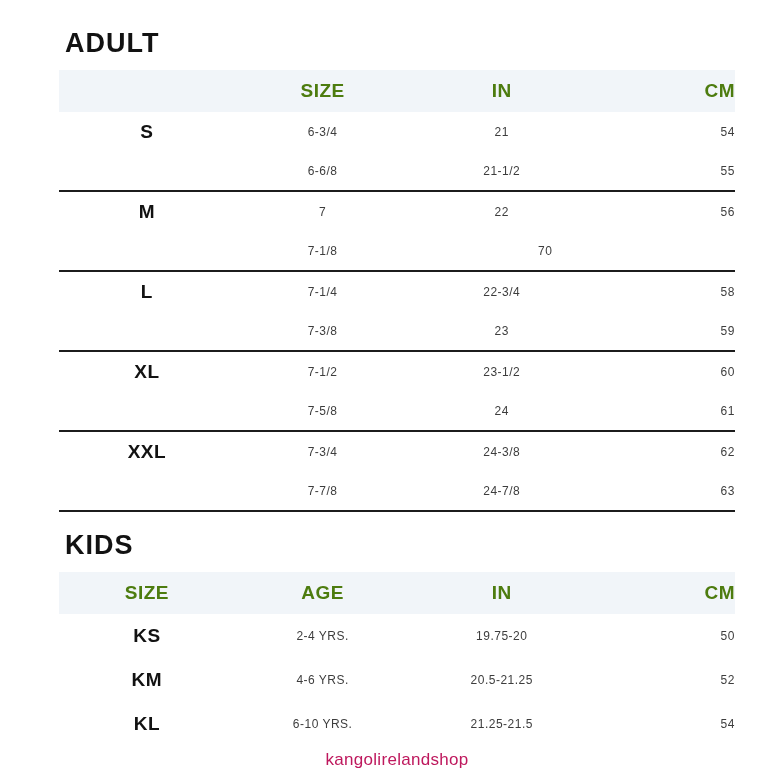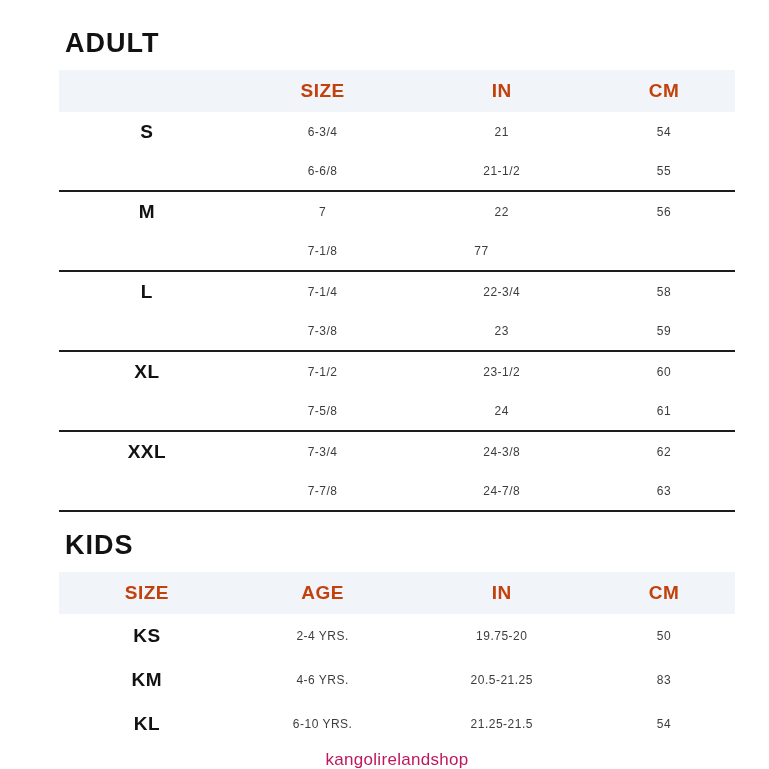--- a/index.html
+++ b/index.html
@@ -33,25 +33,25 @@
     display:flex;
     align-items:center;
     height:39px;
   }
   .kids-row { height:44px; }
   .group { border-bottom:2px solid #1c1c1c; }
   .cell { text-align:center; }
   .c1 { width:26%; }
   .c2 { width:26%; }
   .c3 { width:27%; }
-  .c4 { width:21%; }
+  .c4 { width:21%;text-align:right; }
   .th {
     font-size:19px;
     font-weight:800;
-    color:#c2410c;
+    color:#4d7c0f;
     letter-spacing:0.5px;
   }
   .lbl {
     font-size:19px;
     font-weight:800;
     color:#121212;
     letter-spacing:0.5px;
   }
   .val {
     font-size:12px;
@@ -101,21 +101,21 @@
       <div class="group">
         <div class="row">
           <div class="cell c1 lbl">M</div>
           <div class="cell c2 val">7</div>
           <div class="cell c3 val">22</div>
           <div class="cell c4 val">56</div>
         </div>
         <div class="row">
           <div class="cell c1 lbl"></div>
           <div class="cell c2 val">7-1/8</div>
-          <div class="cell c4 val">77</div>
+          <div class="cell c4 val">70</div>
         </div>
       </div>
 
       <div class="group">
         <div class="row">
           <div class="cell c1 lbl">L</div>
           <div class="cell c2 val">7-1/4</div>
           <div class="cell c3 val">22-3/4</div>
           <div class="cell c4 val">58</div>
         </div>
@@ -173,21 +173,21 @@
       <div class="row kids-row">
         <div class="cell c1 lbl">KS</div>
         <div class="cell c2 val">2-4 YRS.</div>
         <div class="cell c3 val">19.75-20</div>
         <div class="cell c4 val">50</div>
       </div>
       <div class="row kids-row">
         <div class="cell c1 lbl">KM</div>
         <div class="cell c2 val">4-6 YRS.</div>
         <div class="cell c3 val">20.5-21.25</div>
-        <div class="cell c4 val">83</div>
+        <div class="cell c4 val">52</div>
       </div>
       <div class="row kids-row">
         <div class="cell c1 lbl">KL</div>
         <div class="cell c2 val">6-10 YRS.</div>
         <div class="cell c3 val">21.25-21.5</div>
         <div class="cell c4 val">54</div>
       </div>
     </div>
   </section>
 

